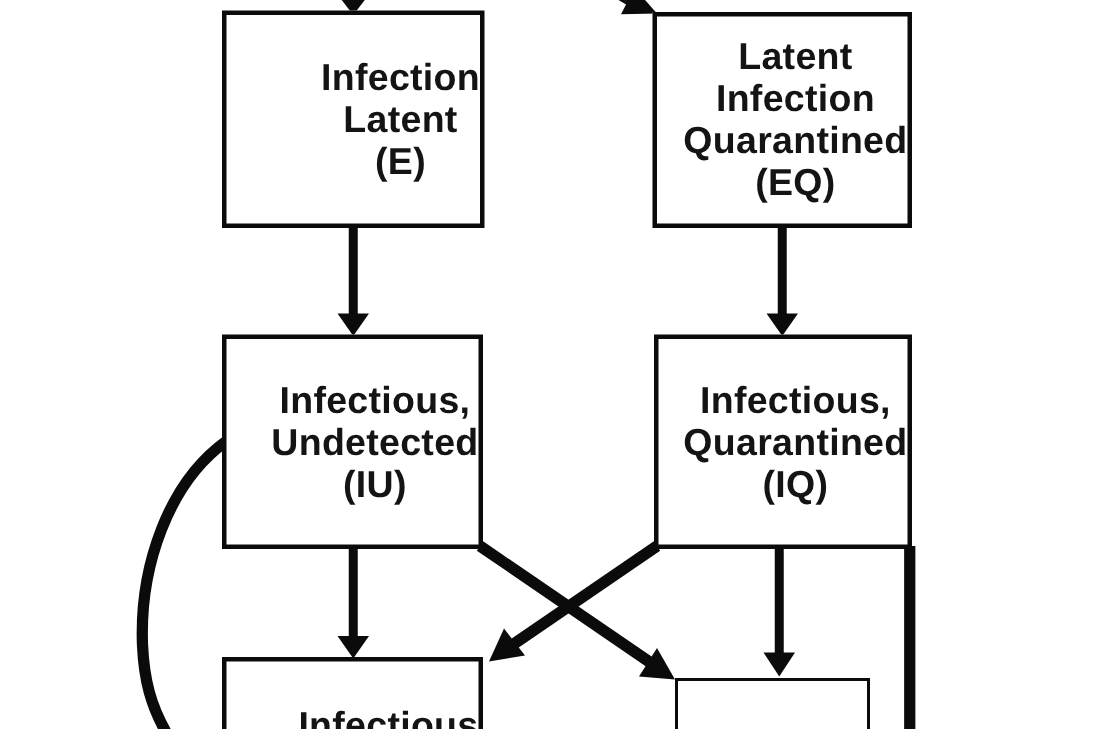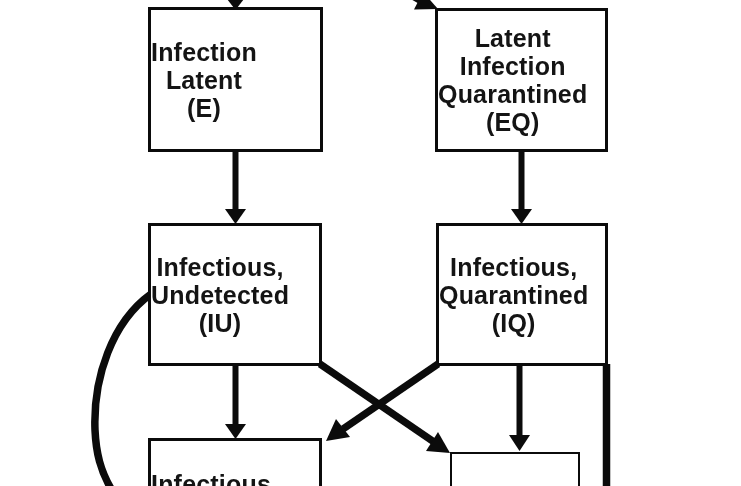--- a/index.html
+++ b/index.html
@@ -17,21 +17,21 @@
     width: 741px; height: 486px;
     z-index: 1;
   }
   .node {
     position: absolute;
     box-sizing: border-box;
     border: 3px solid #0b0b0b;
     background: #ffffff;
     display: flex;
     align-items: center;
-    justify-content: flex-start;
+    justify-content: flex-end;
     text-align: center;
     z-index: 2;
   }
   .node-label {
     white-space: pre-line;
     font-size: 25px;
     line-height: 28px;
     font-weight: 700;
     color: #141414;
     letter-spacing: 0.2px;

